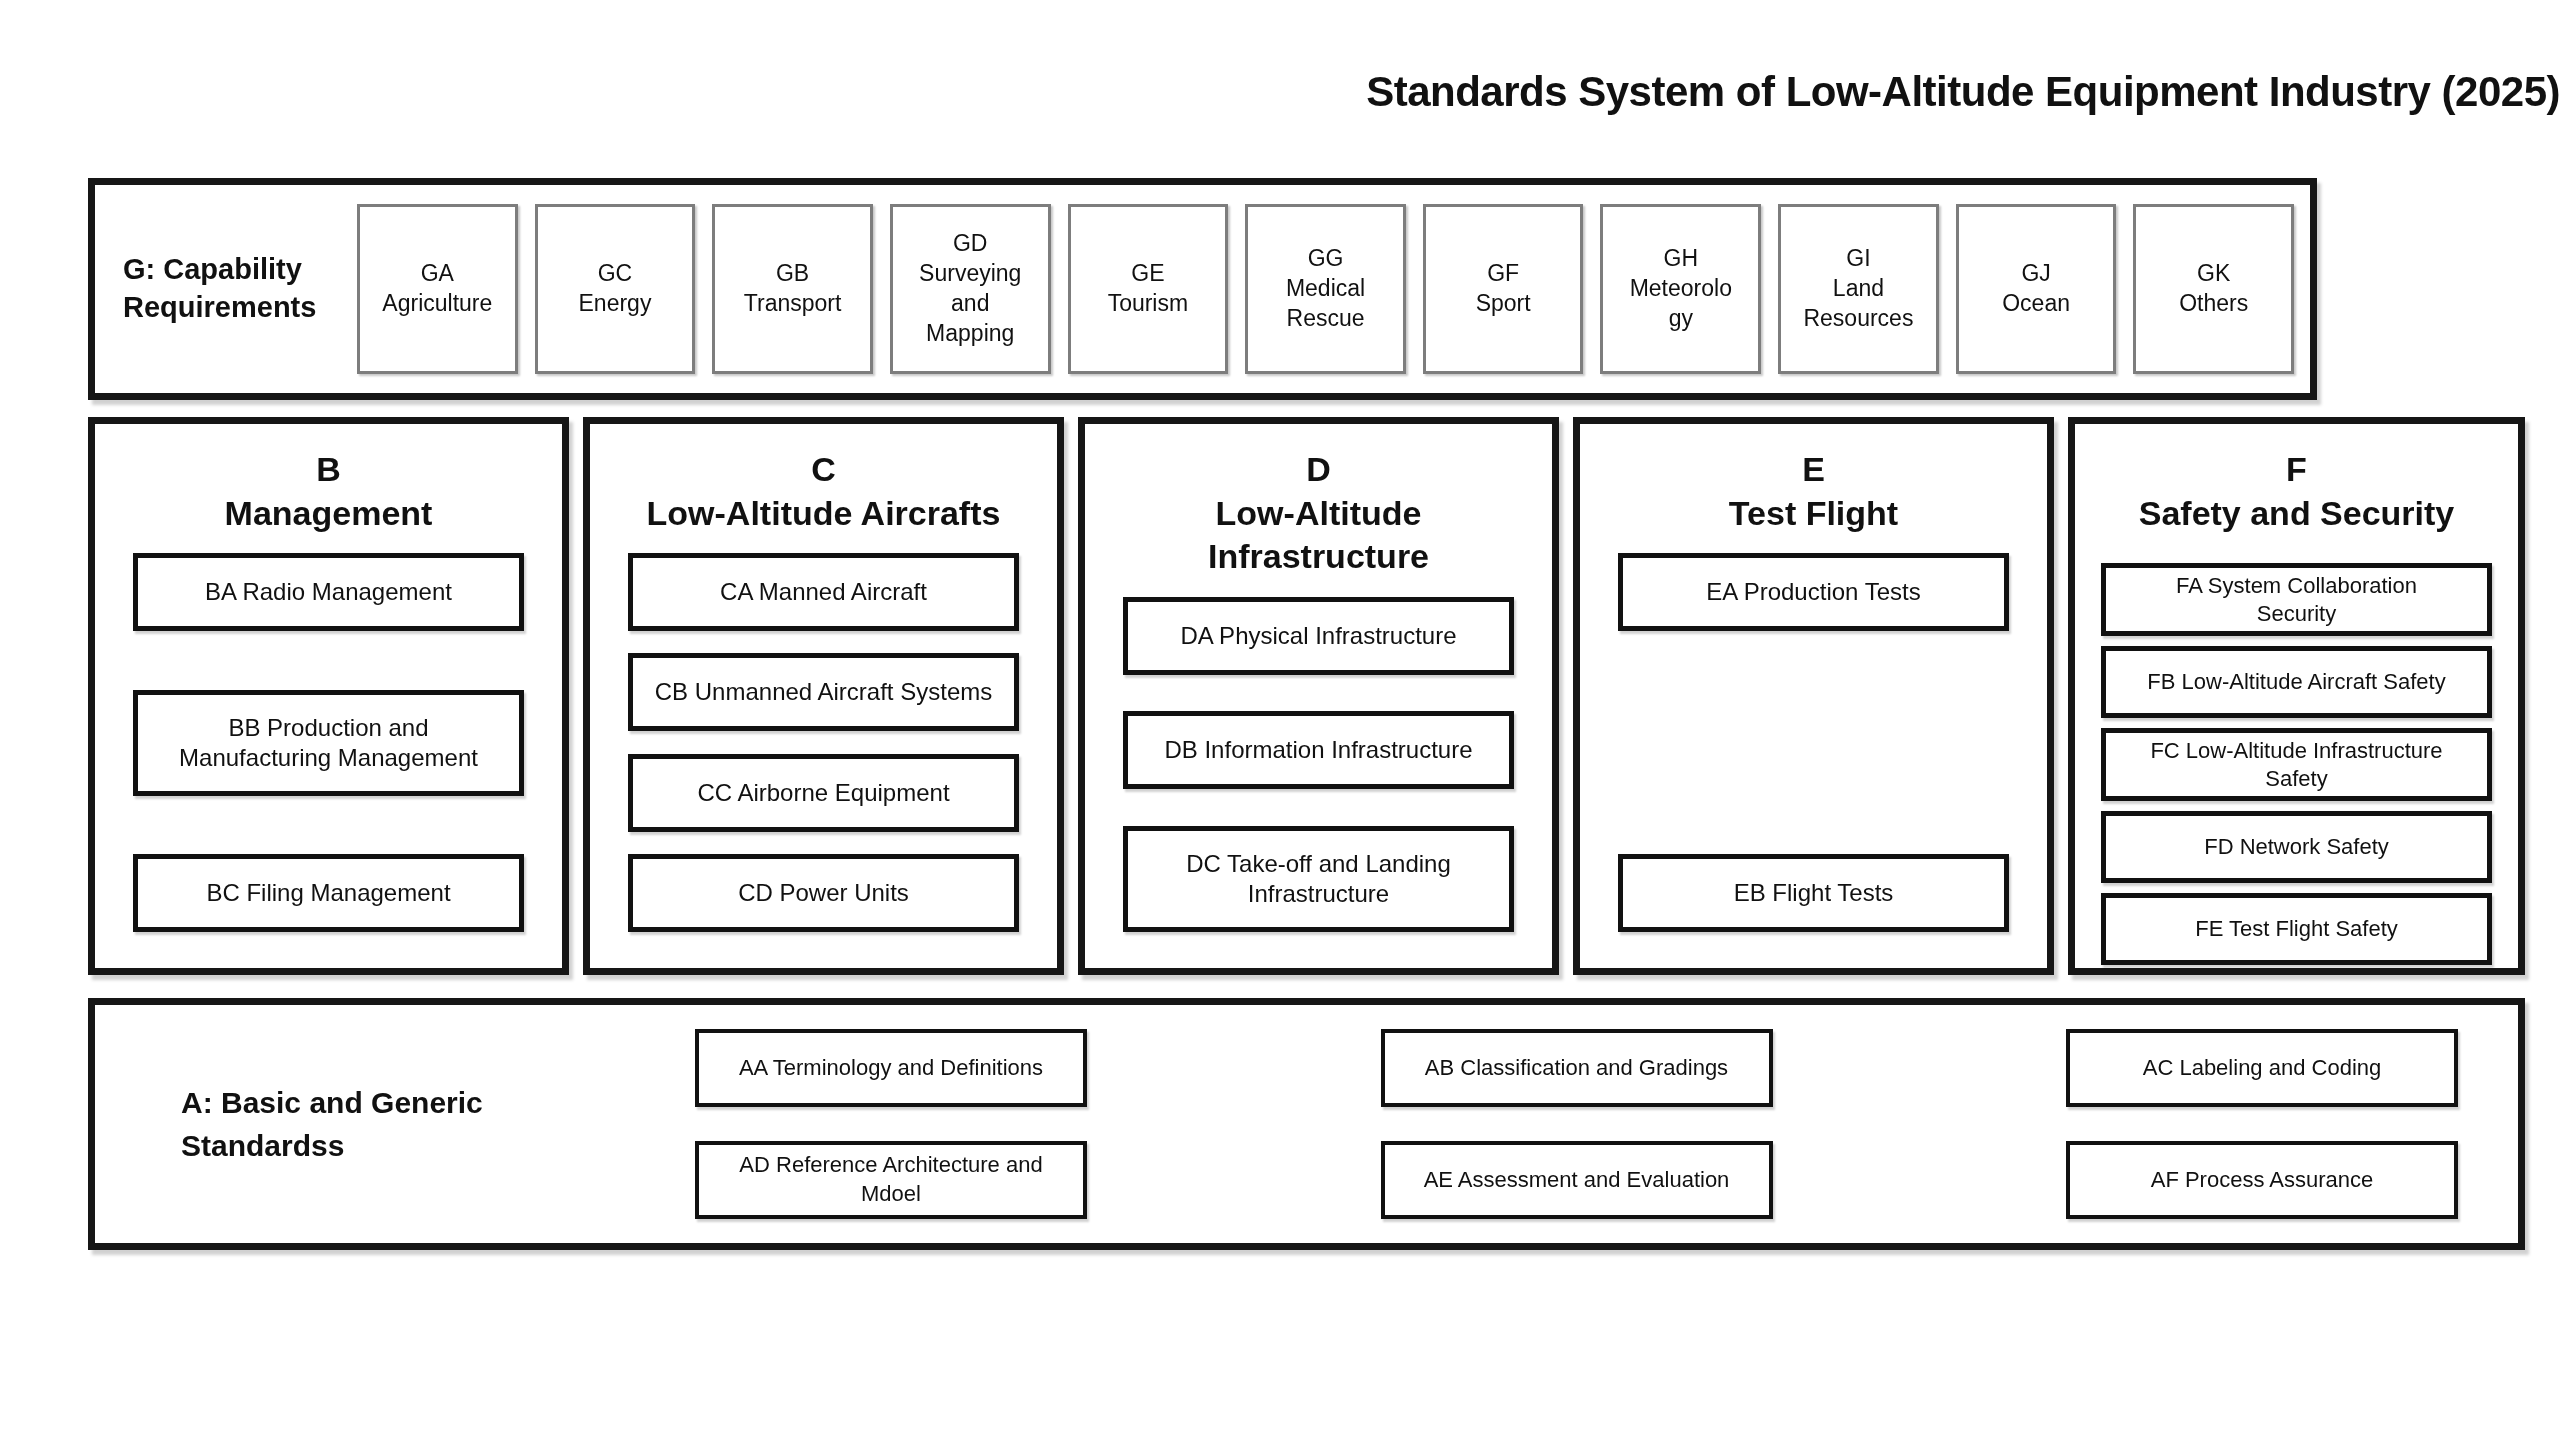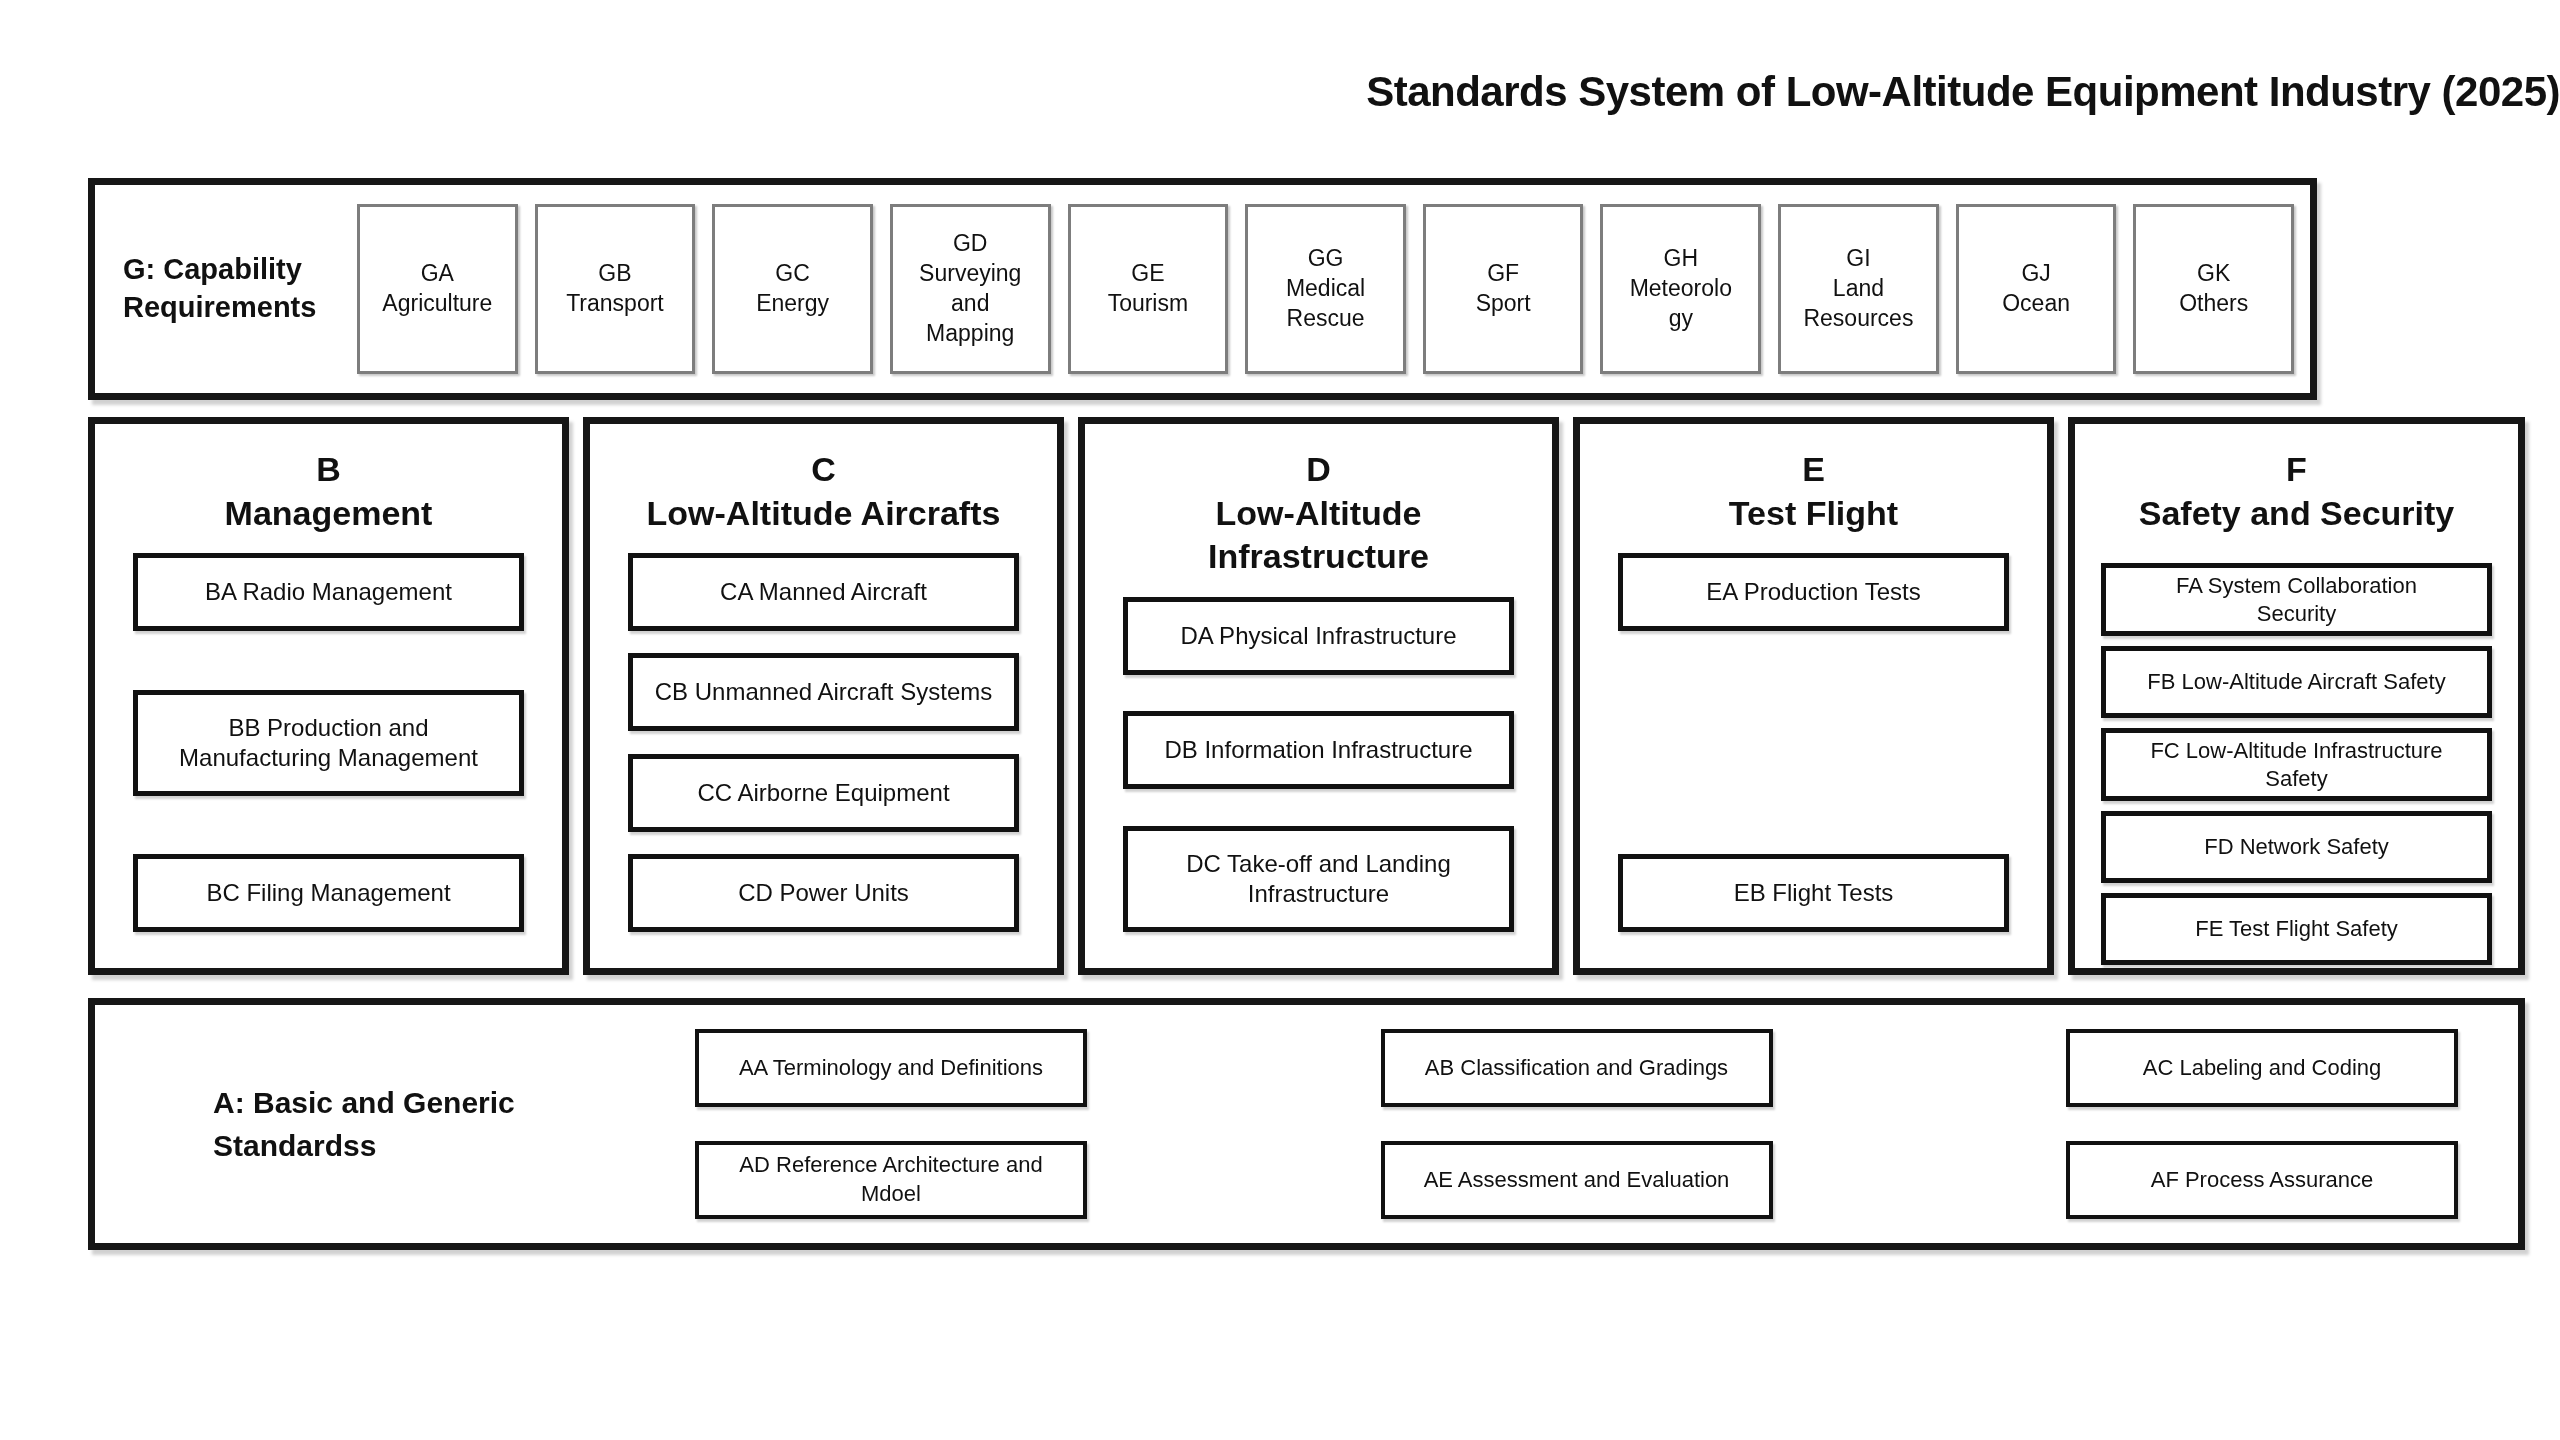--- a/index.html
+++ b/index.html
@@ -135,21 +135,21 @@
     height: 252px;
     border: 7px solid #161616;
     background: #ffffff;
     box-shadow: 4px 5px 3px rgba(0,0,0,0.18);
     display: flex;
     align-items: center;
     padding: 0 60px 0 0;
   }
   .a-label {
     width: 600px;
-    padding-left: 118px;
+    padding-left: 86px;
     font-size: 30px;
     font-weight: bold;
     line-height: 1.45;
     white-space: pre-line;
     flex: none;
   }
   .a-grid {
     flex: 1;
     display: grid;
     grid-template-columns: repeat(3, 392px);
@@ -180,25 +180,25 @@
   <div class="title">Standards System of Low-Altitude Equipment Industry (2025)</div>
 
   <section class="section-g">
     <div class="g-label">G: Capability
 Requirements</div>
     <div class="g-items">
 
         <div class="g-box">GA
 Agriculture</div>
 
+        <div class="g-box">GC
+Energy</div>
+
         <div class="g-box">GB
 Transport</div>
-
-        <div class="g-box">GC
-Energy</div>
 
         <div class="g-box">GD
 Surveying
 and
 Mapping</div>
 
         <div class="g-box">GE
 Tourism</div>
 
         <div class="g-box">GG

